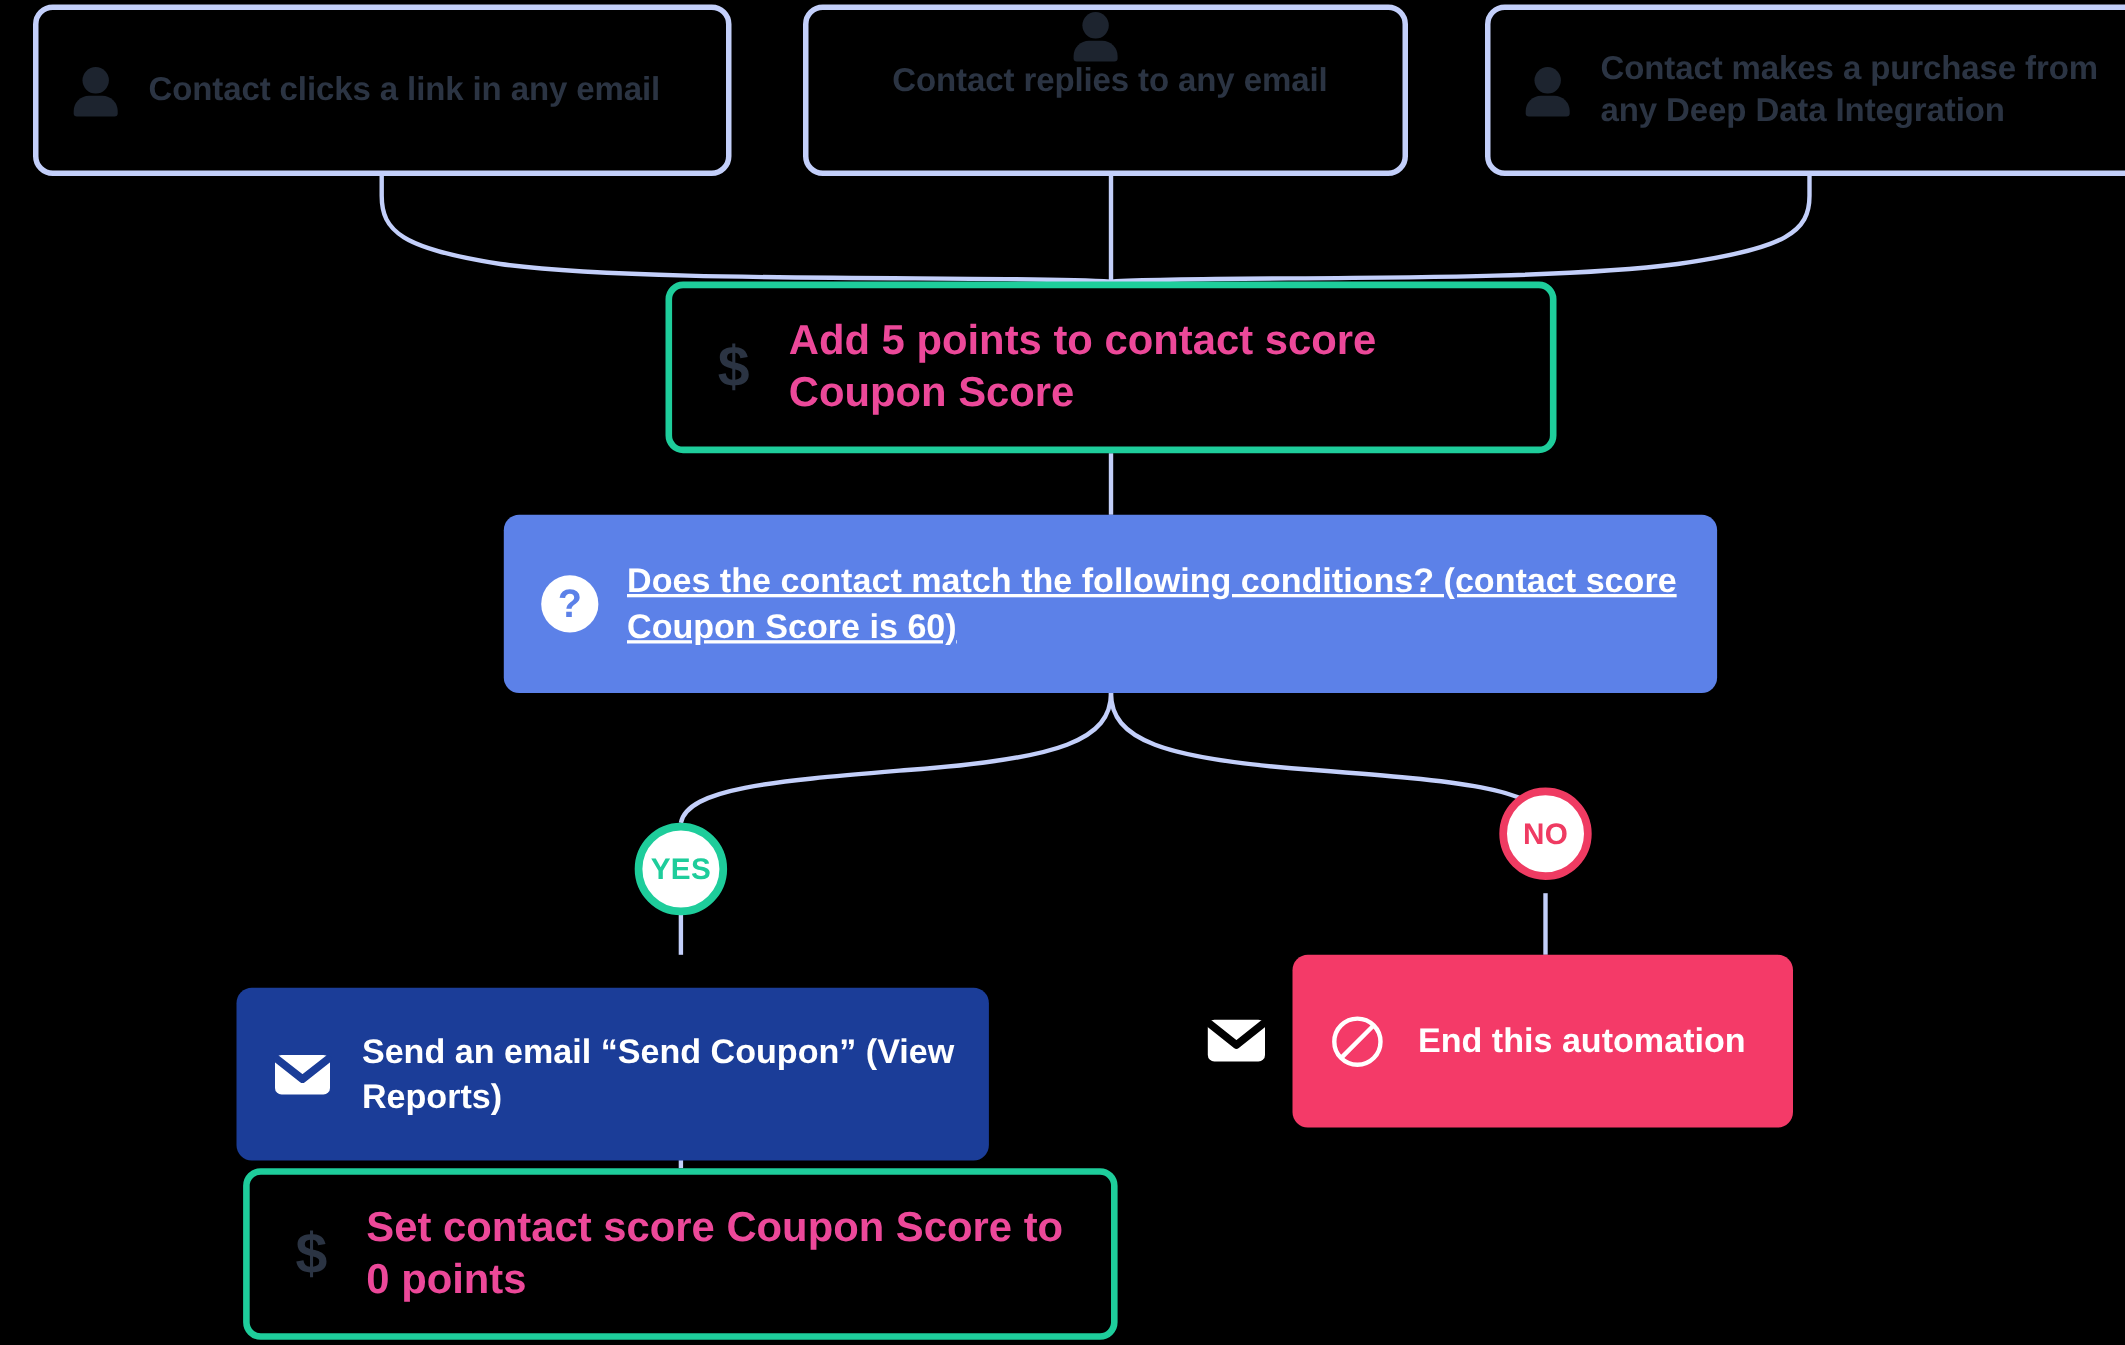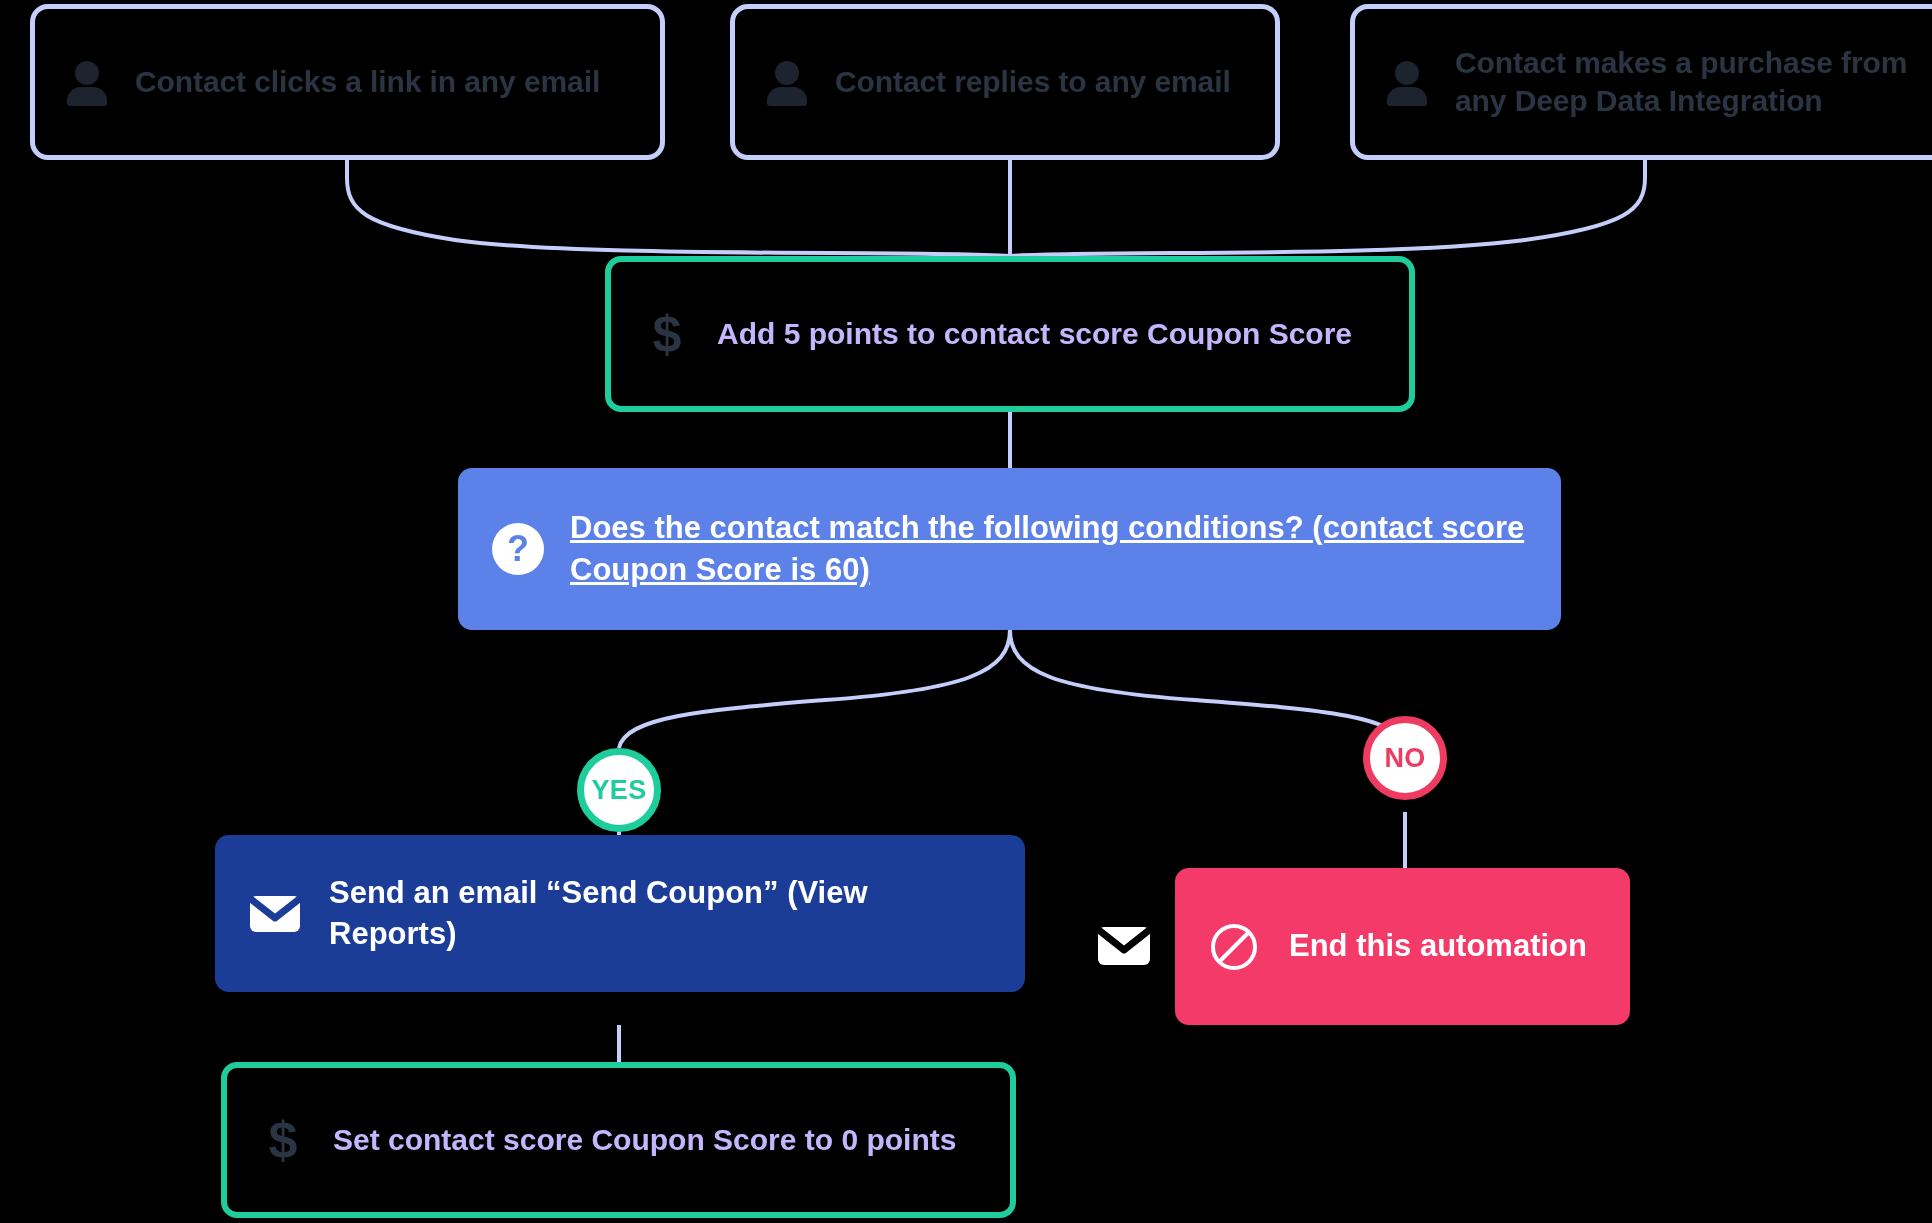--- a/index.html
+++ b/index.html
@@ -92,22 +92,22 @@
     flex: 0 0 auto;
     width: 44px;
     text-align: center;
     margin-right: 28px;
     color: #2b3443;
     font-size: 52px;
     font-weight: 700;
     line-height: 1;
   }
   .score .label {
-    color: #c4b5fd;
-    font-size: 30px;
+    color: #ec4899;
+    font-size: 38px;
     font-weight: 700;
     line-height: 1.25;
   }
 
   
   .condition {
     background: #5c81e8;
     border-radius: 14px;
     padding-left: 34px;
     padding-right: 30px;
@@ -238,21 +238,21 @@
   </svg>
 
   <div class="node trigger" style="left:5px; top:4px; width:635px; height:156px;">
     <span class="person-icon">
       <span class="head"></span>
         <span class="body"></span>
     </span>
     <span class="label">Contact clicks a link in any email</span>
   </div>
 
-  <div class="node trigger" style="left:705px; top:4px; width:550px; height:156px;">
+  <div class="node trigger" style="left:705px; top:4px; width:550px; height:156px;flex-direction:column;">
     <span class="person-icon">
       <span class="head"></span>
         <span class="body"></span>
     </span>
     <span class="label">Contact replies to any email</span>
   </div>
 
   <div class="node trigger" style="left:1325px; top:4px; width:620px; height:156px;">
     <span class="person-icon">
       <span class="head"></span>
@@ -272,21 +272,21 @@
   </div>
 
   <div class="badge badge-yes" style="left:552px; top:748px; width:84px; height:84px;">
     <span>YES</span>
   </div>
 
   <div class="badge badge-no" style="left:1338px; top:716px; width:84px; height:84px;">
     <span>NO</span>
   </div>
 
-  <div class="node email-action" style="left:190px; top:835px; width:810px; height:157px;">
+  <div class="node email-action" style="left:190px; top:898px; width:684px; height:157px;">
     <span class="envelope-icon">
       <svg viewBox="0 0 52 40" xmlns="http://www.w3.org/2000/svg">
         <rect x="1" y="2" width="50" height="36" rx="6" fill="#ffffff"></rect>
         <path d="M 3 6 L 26 24 L 49 6" fill="none" stroke="#1b3d98" stroke-width="7" stroke-linecap="round" stroke-linejoin="round"></path>
       </svg>
     </span>
     <span class="label">Send an email “Send Coupon” (View Reports)</span>
   </div>
 
   <div class="envelope-standalone" style="left:1072px; top:925px;">

